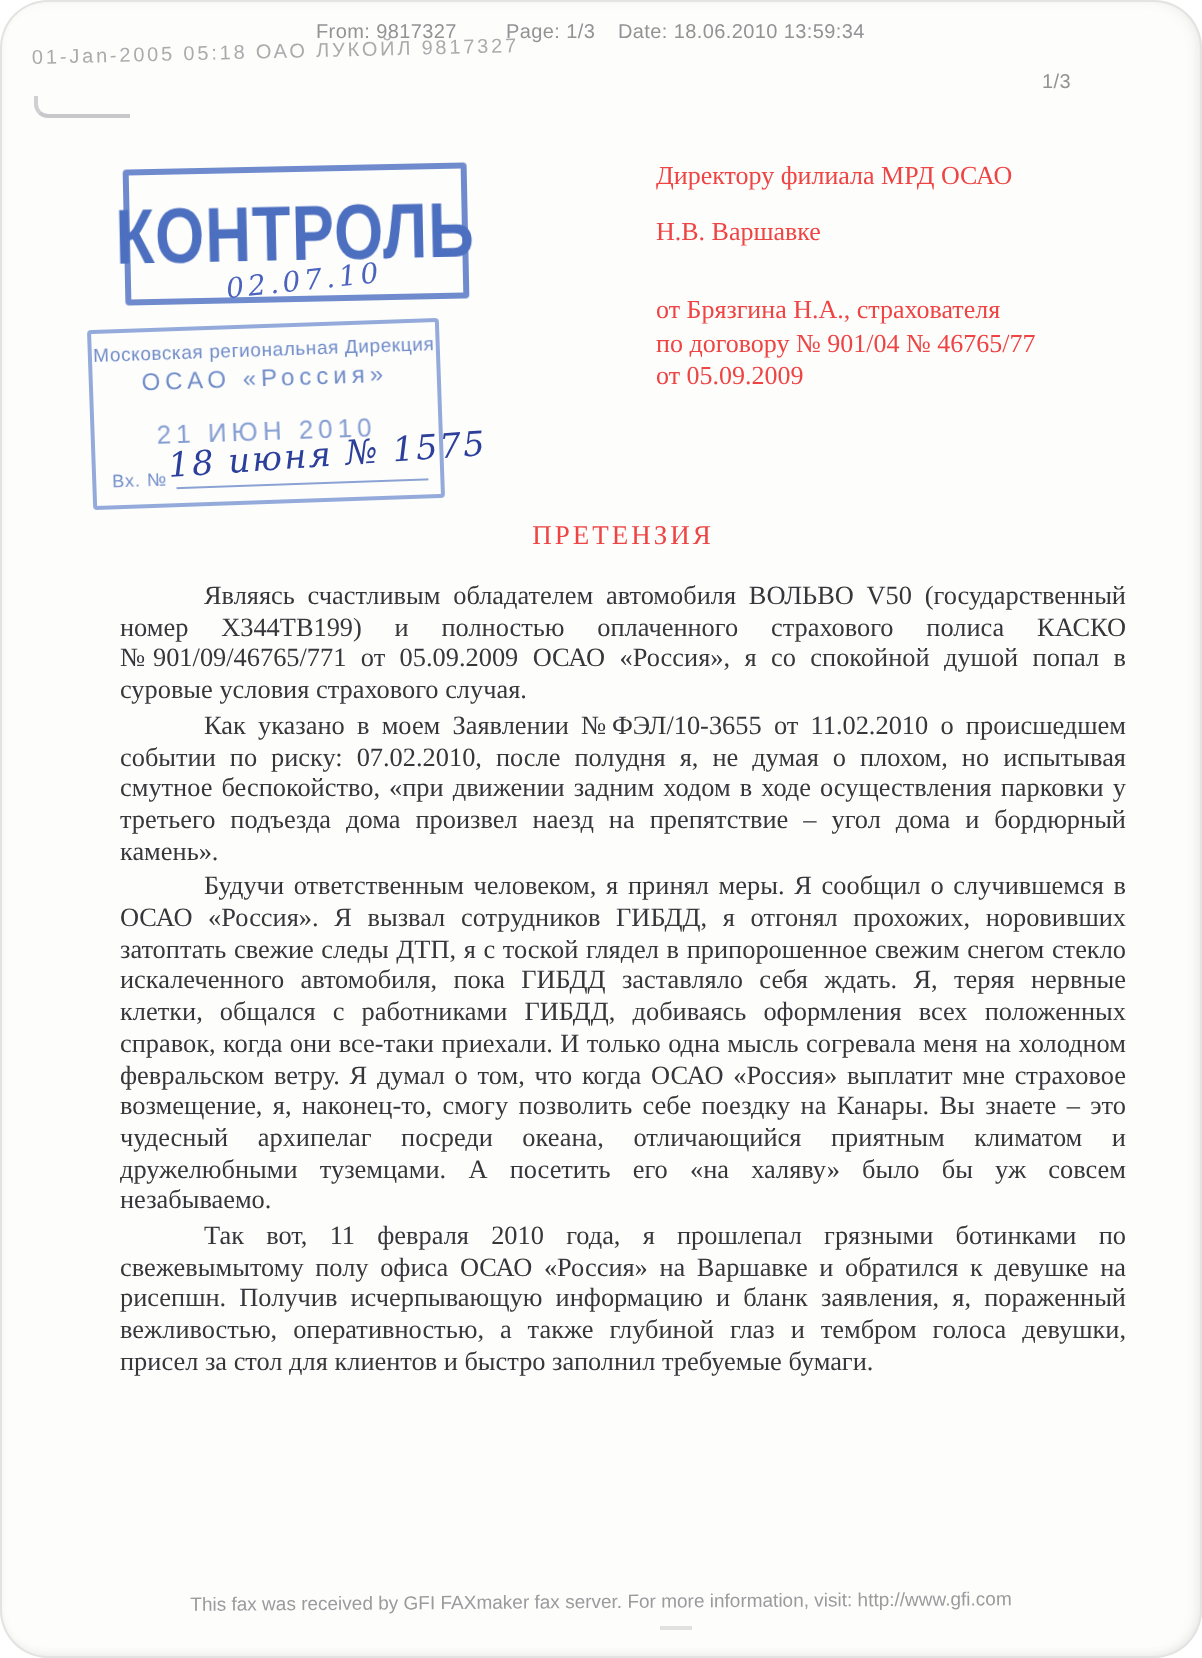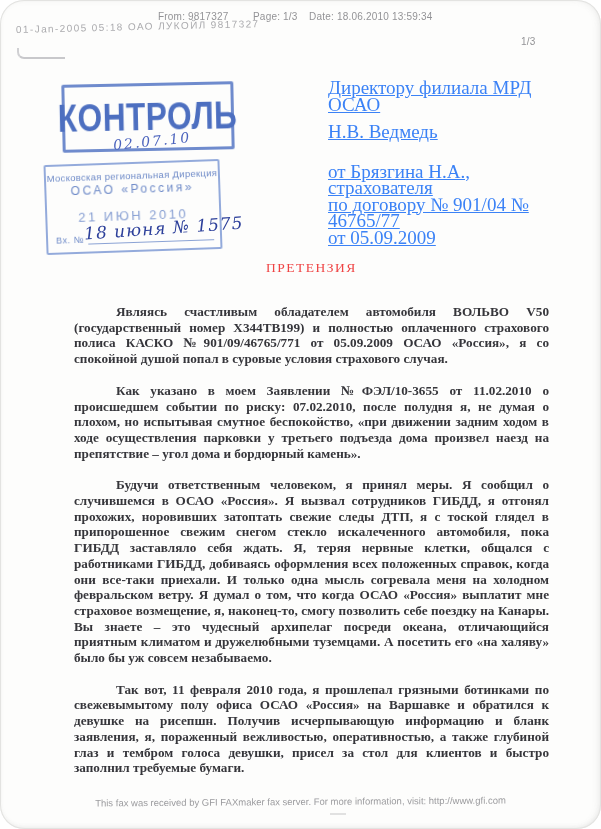--- a/index.html
+++ b/index.html
@@ -59,36 +59,36 @@
   .dirstamp .vxrow{position:absolute;left:8px;bottom:7px;width:158px;display:flex;align-items:flex-end;}
   .dirstamp .vxlabel{font-size:9px;letter-spacing:.5px;}
   .dirstamp .vxline{flex:1;border-bottom:1px solid #8aa2d4;margin-left:4px;height:10px;}
   .hw-entry{
     position:absolute;left:84px;top:218px;font-size:17px;color:#2c3f9a;
     transform:rotate(-4deg);letter-spacing:1px;
   }
   
   .recipient{
     position:absolute;left:328px;top:80px;width:250px;
-    font-size:19px;color:#3b82f6;line-height:16.5px;text-decoration:underline;
+    font-size:13px;color:#ef4444;line-height:16.5px;
   }
   .recipient p{margin:0;}
   .recipient .gap-name{margin-top:11px;}
   .recipient .gap-from{margin-top:23px;}
   
   .title{
     position:absolute;left:58px;top:260px;width:507px;text-align:center;
     font-size:13.5px;letter-spacing:1.5px;color:#ef4444;
   }
   .letter-body{
     position:absolute;left:58px;top:288px;width:507px;
     font-size:13.2px;line-height:15.7px;color:#36363b;
     text-align:justify;
   }
-  .letter-body p{margin:16px;text-indent:42px;font-weight:bold;}
+  .letter-body p{margin:2px;text-indent:42px;}
   
   .fax-footer{
     position:absolute;left:0;top:796px;width:601px;text-align:center;
     font-family:"Liberation Sans", sans-serif;font-size:9.5px;color:#9b9b9e;
     transform:rotate(-.4deg);
   }
 </style>
 </head>
 <body>
 
@@ -112,21 +112,21 @@
     <div class="dstamp">21 ИЮН 2010</div>
     <div class="vxrow">
       <span class="vxlabel">Вх. №</span>
       <span class="vxline"></span>
     </div>
   </div>
   <span class="hw hw-entry">18 июня № 1575</span>
 
   <div class="recipient">
     <p>Директору филиала  МРД ОСАО</p>
-    <p class="gap-name">Н.В. Ведмедь</p>
+    <p class="gap-name">Н.В. Варшавке</p>
     <p class="gap-from">от Брязгина Н.А., страхователя</p>
     <p>по договору № 901/04 № 46765/77</p>
     <p>от 05.09.2009</p>
   </div>
 
   <div class="title">ПРЕТЕНЗИЯ</div>
   <div class="letter-body">
     <p>Являясь счастливым обладателем автомобиля ВОЛЬВО V50 (государственный номер Х344ТВ199) и полностью оплаченного страхового полиса КАСКО №901/09/46765/771 от 05.09.2009 ОСАО «Россия», я со спокойной душой попал в суровые условия страхового случая.</p>
     <p>Как указано в моем Заявлении №ФЭЛ/10-3655 от 11.02.2010 о происшедшем событии по риску: 07.02.2010, после полудня я, не думая о плохом, но испытывая смутное беспокойство, «при движении задним ходом в ходе осуществления парковки у третьего подъезда дома произвел наезд на препятствие – угол дома и бордюрный камень».</p>
     <p>Будучи ответственным человеком, я принял меры. Я сообщил о случившемся в ОСАО «Россия». Я вызвал сотрудников ГИБДД, я отгонял прохожих, норовивших затоптать свежие следы ДТП, я с тоской глядел в припорошенное свежим снегом стекло искалеченного автомобиля, пока ГИБДД заставляло себя ждать. Я, теряя нервные клетки, общался с работниками ГИБДД, добиваясь оформления всех положенных справок, когда они все-таки приехали. И только одна мысль согревала меня на холодном февральском ветру. Я думал о том, что когда ОСАО «Россия» выплатит мне страховое возмещение, я, наконец-то, смогу позволить себе поездку на Канары. Вы знаете – это чудесный архипелаг посреди океана, отличающийся приятным климатом и дружелюбными туземцами. А посетить его «на халяву» было бы уж совсем незабываемо.</p>

